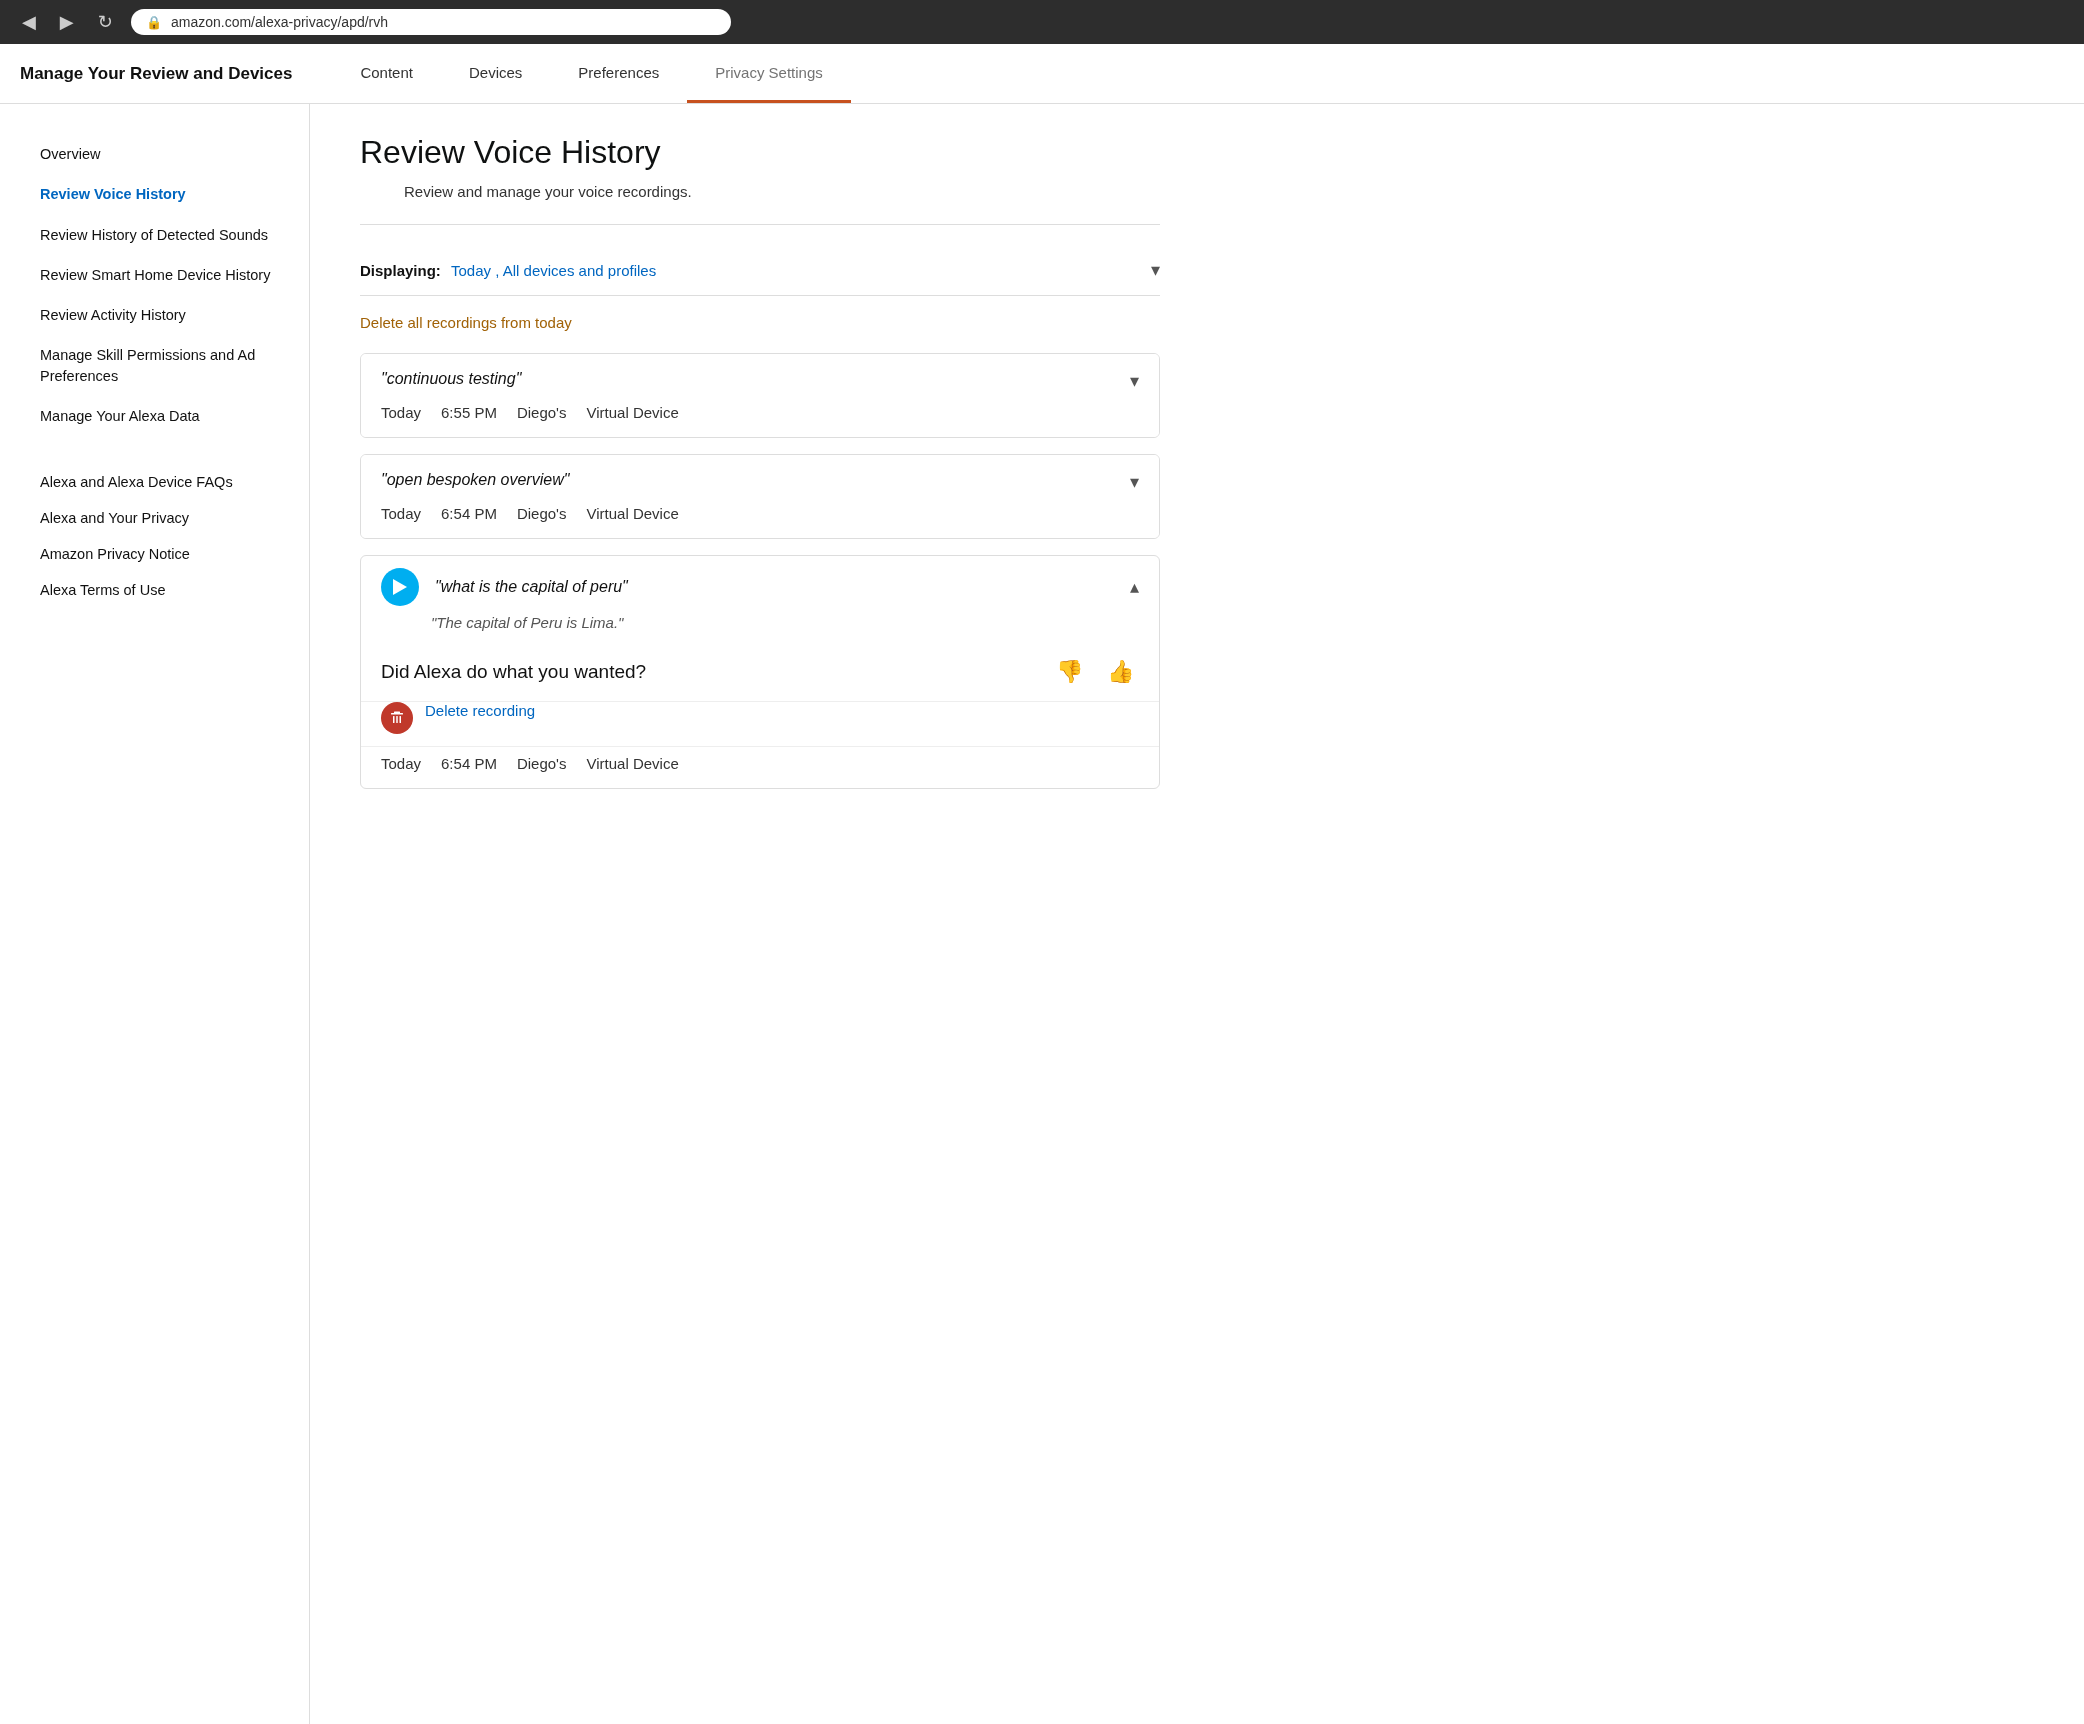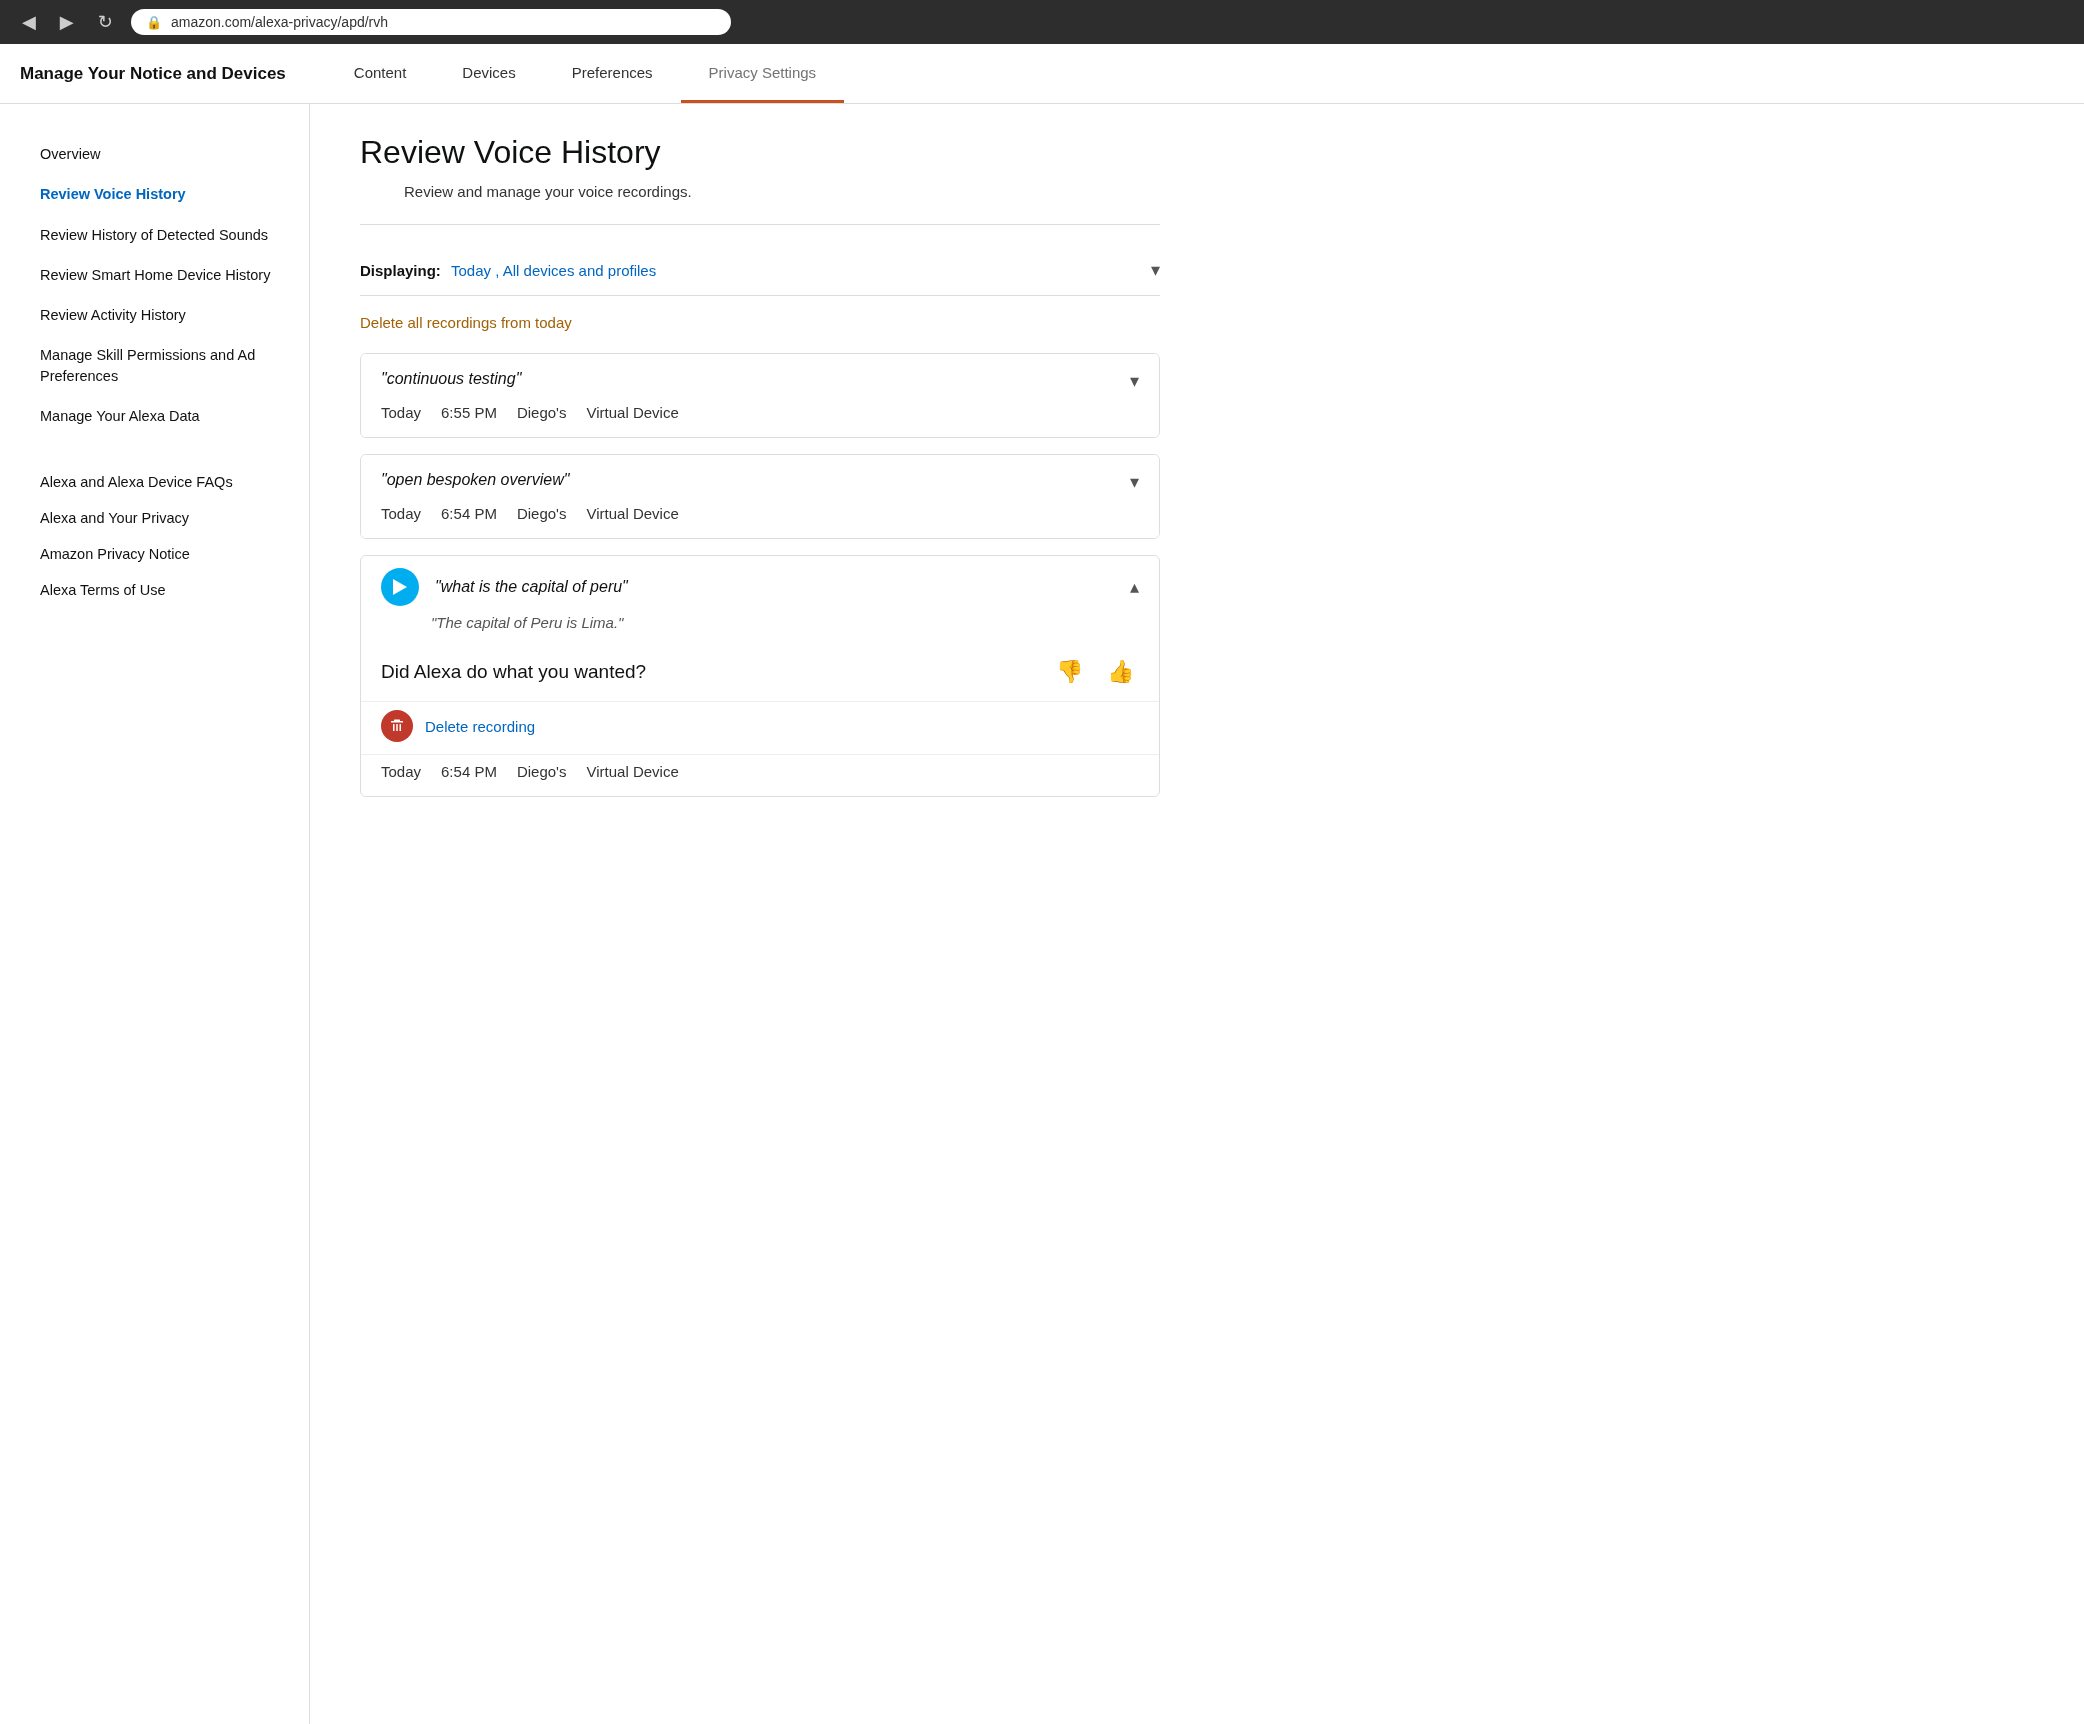--- a/index.html
+++ b/index.html
@@ -245,23 +245,22 @@
     .feedback-btn {
       background: none;
       border: none;
       cursor: pointer;
       font-size: 22px;
       color: #999;
       padding: 4px;
     }
     .delete-recording-row {
       display: flex;
-      align-items: center;
       gap: 12px;
-      padding: 8px 20px 12px 20px;
+      padding: 0 20px 12px 20px;
       border-top: 1px solid #eee;
     }
     .delete-icon-circle {
       width: 32px;
       height: 32px;
       border-radius: 50%;
       background: #c0392b;
       display: flex;
       align-items: center;
       justify-content: center;
@@ -291,21 +290,21 @@
   <button class="browser-nav-btn">◀</button>
   <button class="browser-nav-btn">▶</button>
   <button class="browser-nav-btn">↻</button>
   <div class="browser-address-bar">
     <span class="browser-address-icon">🔒</span>
     <span>amazon.com/alexa-privacy/apd/rvh</span>
   </div>
 </div>
 
 <div class="top-nav">
-  <div class="site-title">Manage Your Notice and Devices</div>
+  <div class="site-title">Manage Your Review and Devices</div>
   <div class="nav-tabs">
     <div class="nav-tab">Content</div>
     <div class="nav-tab">Devices</div>
     <div class="nav-tab">Preferences</div>
     <div class="nav-tab active">Privacy Settings</div>
   </div>
 </div>
 
 <div class="main-layout">
 

